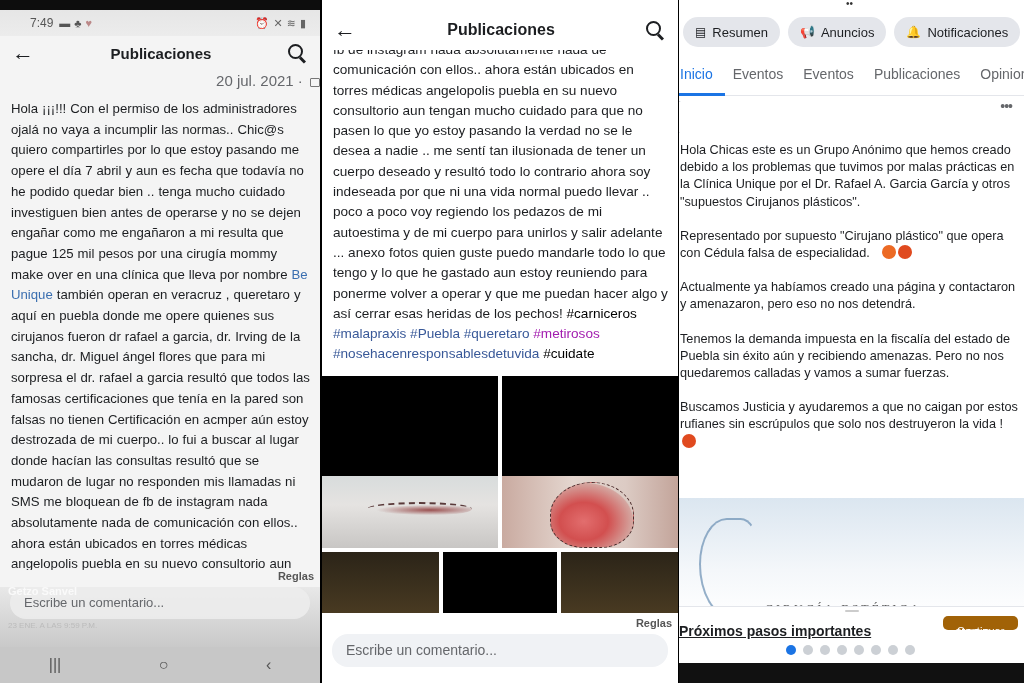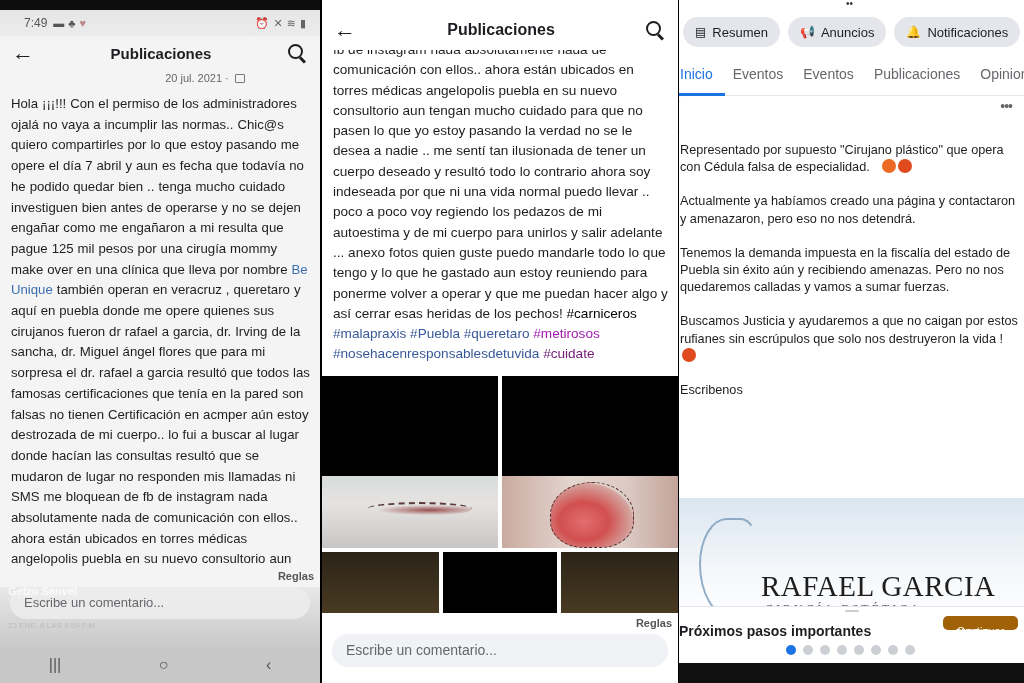--- a/index.html
+++ b/index.html
@@ -6,31 +6,31 @@
   html, body { width: 1024px; height: 683px; overflow: hidden; background: #111; }
   body { font-family: "Liberation Sans", "DejaVu Sans", sans-serif; color: #1c1e21; position: relative; }
   .panel { position: absolute; top: 0; height: 683px; overflow: hidden; background: #fff; }
   #p1 { left: 0; width: 320px; background: #f4f4f4; }
   #p2 { left: 322px; width: 356px; }
   #p3 { left: 679px; width: 345px; }
   .divider { position: absolute; top: 0; height: 683px; background: #000; }
 
   
   .p1-topbar { height: 10px; background: #0d0d0d; }
-  .p1-status { height: 26px; display: flex; align-items: center; padding: 0 14px 0 24px; font-size: 12px; color: #555; background: linear-gradient(#e6e6e6, #ececec); }
+  .p1-status { height: 26px; display: flex; align-items: center; padding: 0 14px 0 30px; font-size: 12px; color: #555; background: linear-gradient(#e6e6e6, #ececec); }
   .p1-status .time { font-weight: normal; margin-right: 6px; }
   .p1-status .icons-left { display: flex; gap: 4px; font-size: 11px; }
   .p1-status .icons-right { margin-left: auto; display: flex; gap: 4px; font-size: 11px; color: #666; }
   .appbar { height: 34px; display: flex; align-items: center; padding: 0 12px; position: relative; }
   .appbar .back { font-size: 22px; width: 24px; line-height: 1; color: #1c1e21; }
   .appbar .title { flex: 1; text-align: center; font-weight: bold; font-size: 15px; color: #1c1e21; }
   .appbar .search { width: 22px; height: 22px; position: relative; }
   .appbar .search::before { content: ""; position: absolute; left: 2px; top: 2px; width: 11px; height: 11px; border: 2.5px solid #1c1e21; border-radius: 50%; }
   .appbar .search::after { content: ""; position: absolute; left: 14px; top: 14px; width: 7px; height: 3px; background: #1c1e21; transform: rotate(45deg); transform-origin: left center; }
-  .date-row { text-align: center; font-size: 11px; color: #65676b; padding: 2px 0 10px 90px; }
+  .date-row { text-align: right; font-size: 15px; color: #65676b; padding: 2px 0 10px 90px; }
   .date-row .glyph { display: inline-block; width: 10px; height: 9px; border: 1.5px solid #777; border-radius: 1px; vertical-align: -1px; margin-left: 3px; }
   .post-text { font-size: 13.2px; line-height: 20.7px; color: #1c1e21; padding: 0 10px 0 11px; word-spacing: 0.3px; }
   .post-text .link { color: #3b6fb0; }
   .comment-zone { position: absolute; left: 0; right: 0; bottom: 0; }
   .rules { text-align: right; font-size: 11px; font-weight: bold; color: #555; padding: 0 6px 5px 0; }
   .comment-box { margin: 0 10px; height: 32px; border-radius: 16px; background: #eceded; font-size: 13px; color: #65676b; padding: 8px 14px; }
   .navbar { height: 40px; display: flex; justify-content: space-around; align-items: center; color: #555; font-size: 16px; }
   .p1-bottom { height: 60px; background: linear-gradient(#e8e8e8, #c9c9c9); position: relative; }
   .p1-bottom .watermark-name { position: absolute; left: 8px; top: -2px; font-size: 11px; color: #fafafa; font-weight: bold; }
   .p1-bottom .watermark-date { position: absolute; left: 8px; top: 12px; font-size: 8px; color: #bbb; }
@@ -72,21 +72,21 @@
   .p3-text { font-size: 12.7px; line-height: 17.2px; color: #1c1e21; padding: 0 4px 0 1px; }
   .p3-text p { margin-bottom: 17px; }
   .emoji { display: inline-block; width: 14px; height: 14px; border-radius: 50%; background: #ec6a24; vertical-align: -2px; margin-left: 2px; }
   .emoji.swear { background: #e04a1f; }
   .banner { position: absolute; left: 0; right: 0; top: 498px; height: 120px; background: linear-gradient(180deg, #dbe6f0 0%, #f4f7fa 60%, #fff 100%); overflow: hidden; }
   .banner .figure { position: absolute; left: 20px; top: 20px; width: 60px; height: 100px; border: 2px solid #6a8fb3; border-radius: 60% 40% 30% 70%; border-right-color: transparent; opacity: 0.7; }
   .banner .brand { position: absolute; left: 82px; top: 72px; font-family: "Liberation Serif", "DejaVu Serif", serif; font-size: 29px; color: #1e1e1e; letter-spacing: 0.5px; }
   .banner .sub { position: absolute; left: 86px; top: 104px; font-family: "Liberation Serif", serif; font-size: 12px; color: #555; letter-spacing: 3px; }
   .sheet { position: absolute; left: 0; right: 0; top: 606px; height: 57px; background: #fff; border-top: 1px solid #e4e6eb; }
   .sheet .handle { position: absolute; left: 166px; top: 3px; width: 14px; height: 2px; background: #ccc; border-radius: 1px; }
-  .sheet .heading { position: absolute; left: 0; top: 16px; font-size: 14px; font-weight: bold; color: #1c1e21; }
+  .sheet .heading { position: absolute; left: 0; top: 16px; font-size: 14px; font-weight: bold; color: #1c1e21; text-decoration: underline; }
   .sheet .cta { position: absolute; right: 6px; top: 9px; width: 75px; height: 14px; background: #a16207; border-radius: 5px; color: #fff; font-size: 11px; text-align: center; line-height: 30px; }
   .sheet .overlay-word { position: absolute; right: 32px; top: 14px; font-size: 22px; font-weight: bold; color: #fff; }
   .pager { position: absolute; left: 107px; top: 38px; display: flex; gap: 7px; }
   .pager .dot { width: 10px; height: 10px; border-radius: 50%; background: #ccd0d5; }
   .pager .dot.active { background: #1b74e4; }
   .p3-nav { position: absolute; left: 0; right: 0; bottom: 0; height: 20px; background: #111; }
 </style>
 </head>
 <body>
 
@@ -146,21 +146,21 @@
   </div>
   <div class="p2-text">
     <div class="clip">
       <span>fb de instagram nada absolutamente nada de comunicación con ellos.. ahora están ubicados en torres médicas angelopolis puebla en su nuevo consultorio aun tengan mucho cuidado para que no pasen lo que yo estoy pasando la verdad no se le desea a nadie .. me sentí tan ilusionada de tener un cuerpo deseado y resultó todo lo contrario ahora soy indeseada por que ni una vida normal puedo llevar .. poco a poco voy regiendo los pedazos de mi autoestima y de mi cuerpo para unirlos y salir adelante ... anexo fotos quien guste puedo mandarle todo lo que tengo y lo que he gastado aun estoy reuniendo para ponerme volver a operar y que me puedan hacer algo y así cerrar esas heridas de los pechos! </span>
       <span class="hashtag" style="color:#000000;">#carniceros</span>
       <span class="hashtag" style="color:#385898;text-align:center;">#malapraxis</span>
       <span class="hashtag" style="color:#385898;">#Puebla</span>
       <span class="hashtag" style="color:#385898;">#queretaro</span>
       <span class="hashtag" style="color:#a21caf;">#metirosos</span>
       <span class="hashtag" style="color:#385898;">#nosehacenresponsablesdetuvida</span>
-      <span class="hashtag" style="color:#701a75;">#cuidate</span>
+      <span class="hashtag" style="color:#000000;">#cuidate</span>
     </div>
   </div>
   <div class="photo-grid">
     <div class="ph ph1">
         <div class="img">
           <div class="scar"></div>
         </div>
       </div>
     <div class="ph ph2">
         <div class="img">
@@ -204,29 +204,28 @@
     <span class="tab">Eventos</span>
     <span class="tab">Publicaciones</span>
     <span class="tab">Opiniones</span>
     <span class="underline"></span>
   </div>
   <div class="post-head">
     <span class="avatar"></span>
     <span class="more">•••</span>
   </div>
   <div class="p3-text">
+    <p>Hola Chicas este es un Grupo Anónimo que hemos creado debido a los problemas que tuvimos por malas prácticas en la Clínica Unique por el Dr. Rafael A. Garcia García y otros "supuestos Cirujanos plásticos".</p>
     <p><span>Representado por supuesto "Cirujano plástico" que opera con Cédula falsa de especialidad.</span> &nbsp; <span class="emoji"></span><span class="emoji swear"></span></p>
     <p>Actualmente ya habíamos creado una página y contactaron y amenazaron, pero eso no nos detendrá.</p>
     <p>Tenemos la demanda impuesta en la fiscalía del estado de Puebla sin éxito aún y recibiendo amenazas. Pero no nos quedaremos calladas y vamos a sumar fuerzas.</p>
     <p><span>Buscamos Justicia y ayudaremos a que no caigan por estos rufianes sin escrúpulos que solo nos destruyeron la vida !</span> &nbsp;<span class="emoji swear"></span></p>
-    <p>Escribenos</p>
   </div>
   <div class="banner">
     <div class="figure"></div>
-    <div class="brand">RAFAEL GARCIA</div>
     <div class="sub">CIRUGÍA ESTÉTICA</div>
   </div>
   <div class="sheet">
     <span class="handle"></span>
     <span class="heading">Próximos pasos importantes</span>
     <span class="cta">Continuar</span>
     <span class="overlay-word">que</span>
     <div class="pager">
       <span class="dot active"></span>
       <span class="dot"></span>

